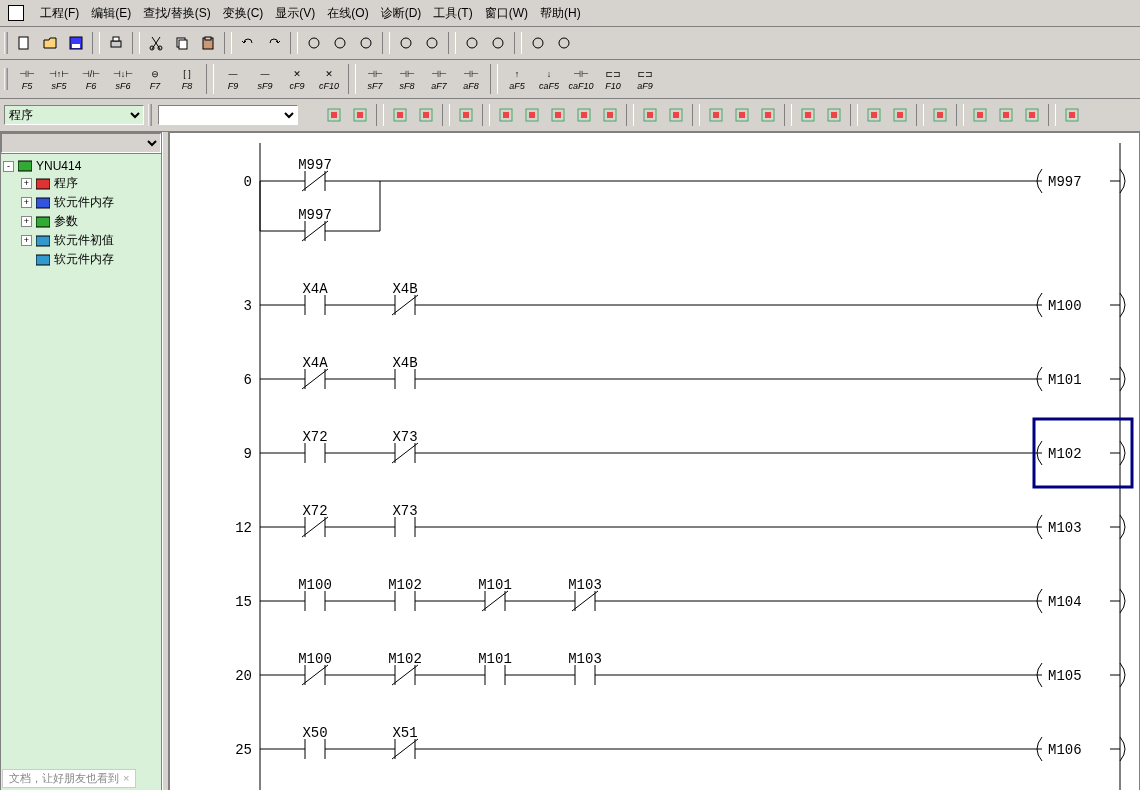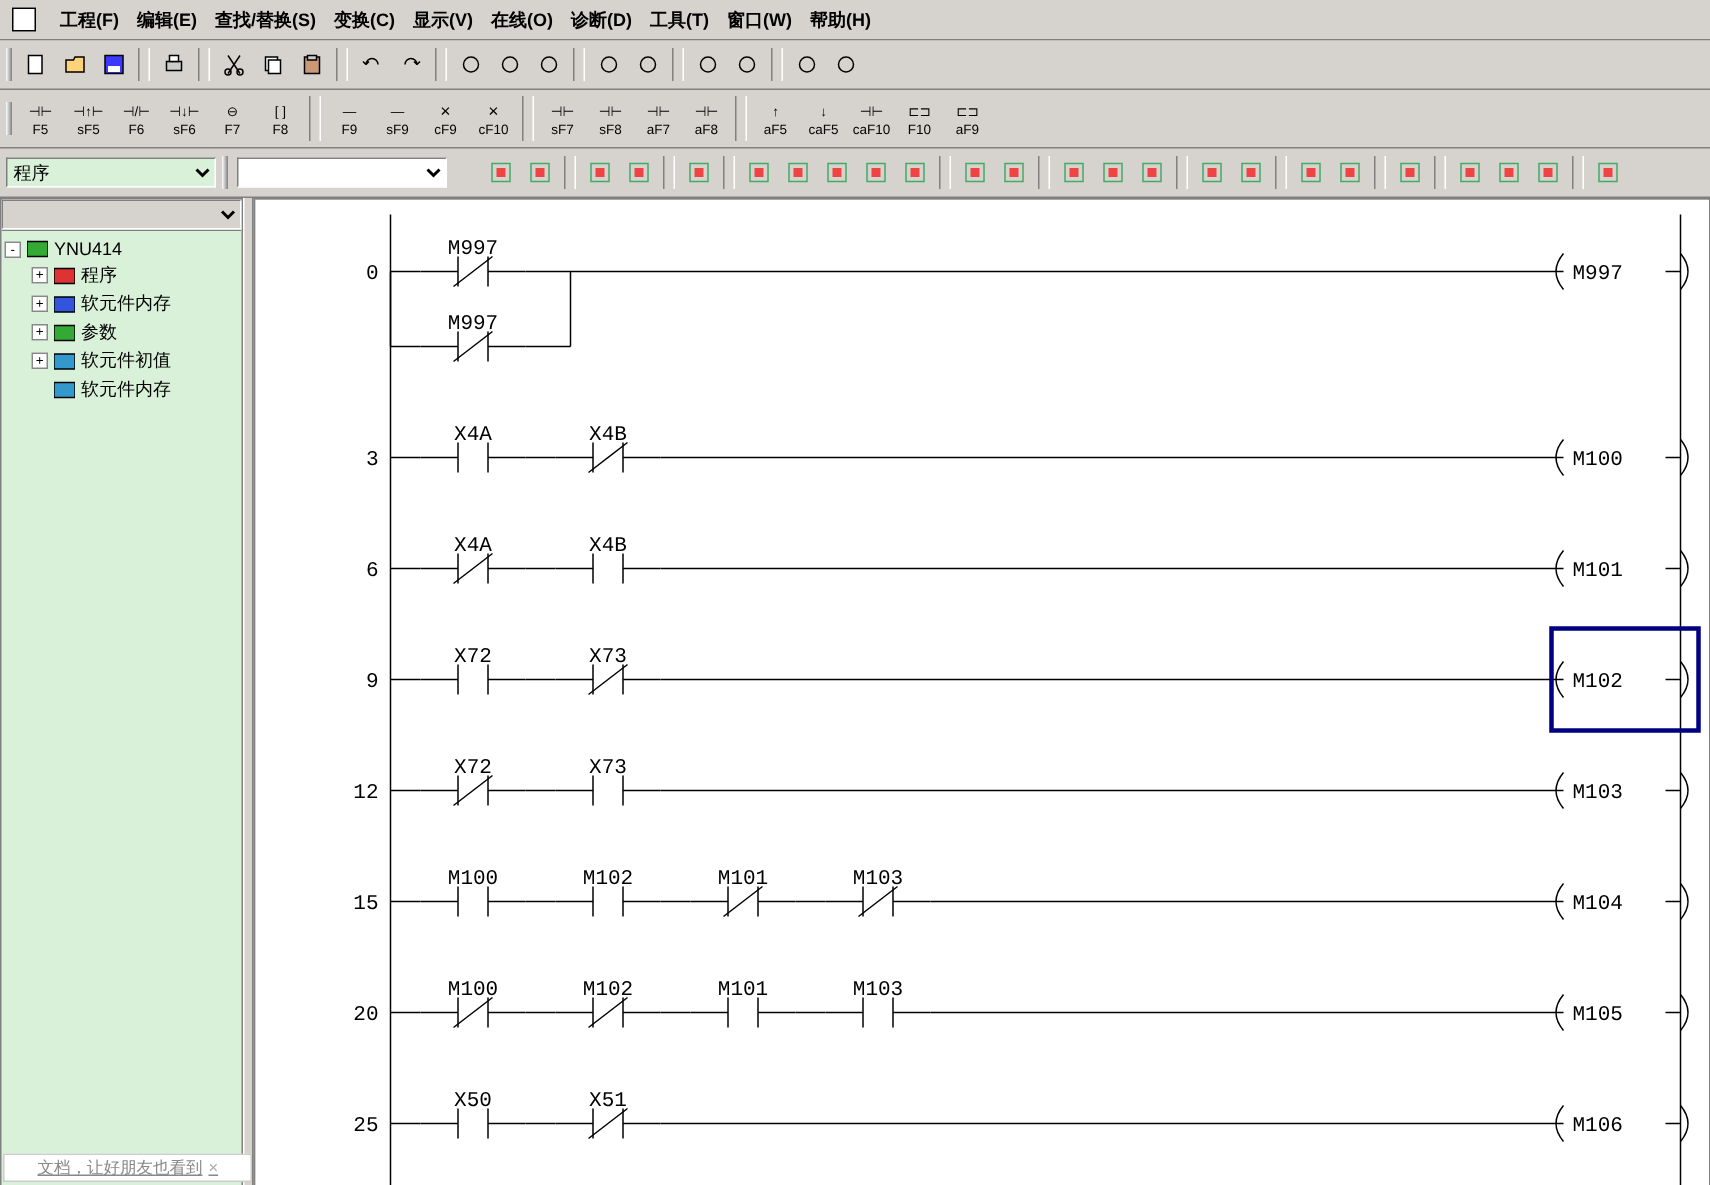--- a/index.html
+++ b/index.html
@@ -10,34 +10,34 @@
     --menu-blue:#000080;
     --tree-bg:#d9f0d9;
     --canvas-bg:#ffffff;
     --rung-line:#000000;
     --sel-blue:#000080;
   }
   html,body{margin:0;padding:0;font-family:"MS Sans Serif","SimSun","Arial",sans-serif;font-size:12px;background:var(--ui-bg);}
   body{width:1140px;height:790px;overflow:hidden;}
   
   
-  .menubar{height:22px;background:var(--ui-bg);padding:2px 8px;display:flex;gap:4px;align-items:center;white-space:nowrap;border-bottom:1px solid var(--ui-edge-lo);font-weight:bold;}
+  .menubar{height:22px;background:var(--ui-bg);padding:2px 8px;display:flex;gap:4px;align-items:center;white-space:nowrap;border-bottom:1px solid var(--ui-edge-lo);}
   .menubar .mitem{padding:2px 6px;cursor:default;}
 
   
   .toolbar{height:28px;background:var(--ui-bg);padding:2px 4px;display:flex;align-items:center;gap:2px;border-bottom:1px solid var(--ui-edge-lo);position:relative;}
   .tb-grip{width:4px;height:22px;background:linear-gradient(to right,var(--ui-edge-hi),var(--ui-edge-lo));margin-right:2px;}
   .tb-btn{width:22px;height:22px;border:1px solid var(--ui-bg);display:inline-flex;align-items:center;justify-content:center;background:var(--ui-bg);cursor:pointer;font-size:10px;color:#000;}
   .tb-sep{width:6px;height:22px;border-left:1px solid var(--ui-edge-lo);border-right:1px solid var(--ui-edge-hi);margin:0 2px;}
   .tb-btn svg{width:16px;height:16px;}
 
   
   .symrow .tb-btn{width:28px;height:30px;flex-direction:column;font-size:9px;line-height:1;}
   .symrow .tb-btn .sym{height:14px;display:flex;align-items:center;justify-content:center;}
-  .symrow .tb-btn .cap{font-size:9px;}
+  .symrow .tb-btn .cap{font-size:9px;font-style:italic;}
 
   
   .rowpick{height:28px;background:var(--ui-bg);border-bottom:1px solid var(--ui-edge-lo);display:flex;align-items:center;gap:4px;padding:2px 4px;}
   select.pick{height:20px;font-size:12px;border:1px solid;border-color:var(--ui-edge-lo) var(--ui-edge-hi) var(--ui-edge-hi) var(--ui-edge-lo);background:#fff;}
   select.grn{background:#d9f0d9;}
 
   
   .work{display:flex;height:calc(790px - 22px - 28px - 34px - 28px);}
   
   .treepane{width:160px;background:var(--tree-bg);border:1px solid var(--ui-edge-lo);overflow:auto;position:relative;}
@@ -47,21 +47,21 @@
   .tree .exp{width:9px;height:9px;border:1px solid #888;background:#fff;display:inline-flex;align-items:center;justify-content:center;font-size:9px;line-height:1;}
   .tree .ind{display:inline-block;}
   .tree .ic{width:14px;height:12px;display:inline-block;}
   .tree .lbl{}
   
   .splitter{width:5px;background:var(--ui-bg);cursor:ew-resize;border-left:1px solid var(--ui-edge-hi);border-right:1px solid var(--ui-edge-lo);}
 
   .canvaswrap{flex:1;background:#fff;border:1px solid var(--ui-edge-lo);overflow:auto;position:relative;}
   svg.ladder{display:block;width:970px;}
 
-  .status{position:fixed;left:2px;bottom:2px;background:#fff;border:1px solid #ccc;padding:1px 22px;font-size:11px;color:#888;text-decoration:underline;}
+  .status{position:fixed;left:2px;bottom:2px;background:#fff;border:1px solid #ccc;padding:1px 6px;font-size:11px;color:#888;}
   .close-x{color:#aaa;margin-left:4px;}
 
   
   .ic svg{width:14px;height:12px;display:block;}
 </style>
 </head>
 <body>
 
 <div class="menubar">
   <span style="width:14px;height:14px;border:1px solid #000;background:#fff;margin-right:6px"></span>

